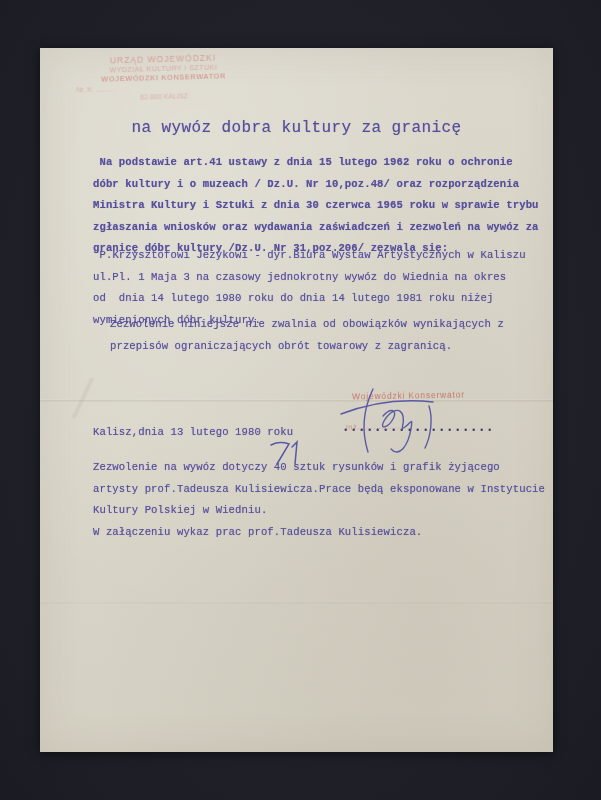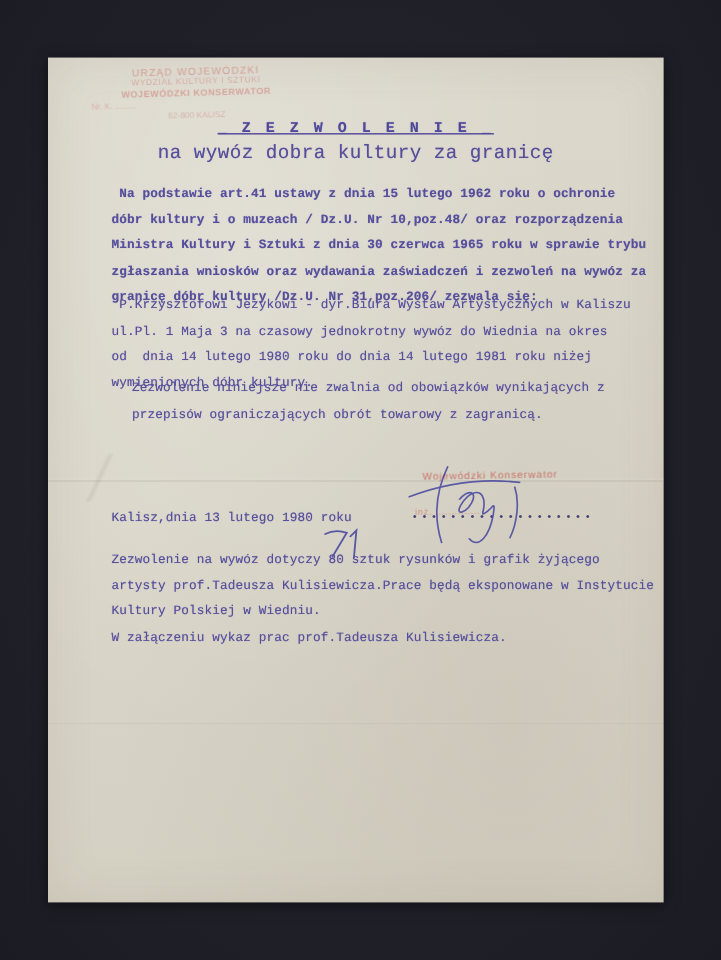--- a/index.html
+++ b/index.html
@@ -90,23 +90,20 @@
 <div class="paper">
 
   <div class="stamp-top">
     <div class="l1">URZĄD WOJEWÓDZKI</div>
     <div class="l2">WYDZIAŁ KULTURY I SZTUKI</div>
     <div class="l3">WOJEWÓDZKI KONSERWATOR</div>
     <div class="l4">Nr. K. .........</div>
     <div class="l5">62-800 KALISZ</div>
   </div>
 
-  <div class="title-wrap">
-    <span class="doc-title">_ Z E Z W O L E N I E _</span>
-  </div>
   <div class="doc-subtitle">na wywóz dobra kultury za granicę</div>
 
   <div class="type" style="left:53px;top:104px;width:455px;font-weight:bold;"> Na podstawie art.41 ustawy z dnia 15 lutego 1962 roku o ochronie
 dóbr kultury i o muzeach / Dz.U. Nr 10,poz.48/ oraz rozporządzenia
 Ministra Kultury i Sztuki z dnia 30 czerwca 1965 roku w sprawie trybu
 zgłaszania wniosków oraz wydawania zaświadczeń i zezwoleń na wywóz za
 granicę dóbr kultury /Dz.U. Nr 31,poz.206/ zezwala się:</div>
 
   <div class="type" style="left:53px;top:197px;width:455px;"> P.Krzysztofowi Jeżykowi - dyr.Biura Wystaw Artystycznych w Kaliszu
 ul.Pl. 1 Maja 3 na czasowy jednokrotny wywóz do Wiednia na okres
@@ -136,18 +133,18 @@
 
   <div class="type" style="left:53px;top:374px;width:300px;">Kalisz,dnia 13 lutego 1980 roku</div>
 
   <svg class="hand71" width="34" height="26" viewBox="0 0 34 26" aria-label="71">
     <g fill="none" stroke="#4a4aa0" stroke-width="1.5" stroke-linecap="round" opacity="0.9">
       <path d="M3,5 C9,2 15,2 21,4 L9,24"></path>
       <path d="M24,7 L29,2 L27,24"></path>
     </g>
   </svg>
 
-  <div class="type" style="left:53px;top:409px;width:465px;">Zezwolenie na wywóz dotyczy 80 sztuk rysunków i grafik żyjącego
+  <div class="type" style="left:53px;top:409px;width:465px;">Zezwolenie na wywóz dotyczy 40 sztuk rysunków i grafik żyjącego
 artysty prof.Tadeusza Kulisiewicza.Prace będą eksponowane w Instytucie
 Kultury Polskiej w Wiedniu.
 W załączeniu wykaz prac prof.Tadeusza Kulisiewicza.</div>
 
 </div>
 
 </body></html>

